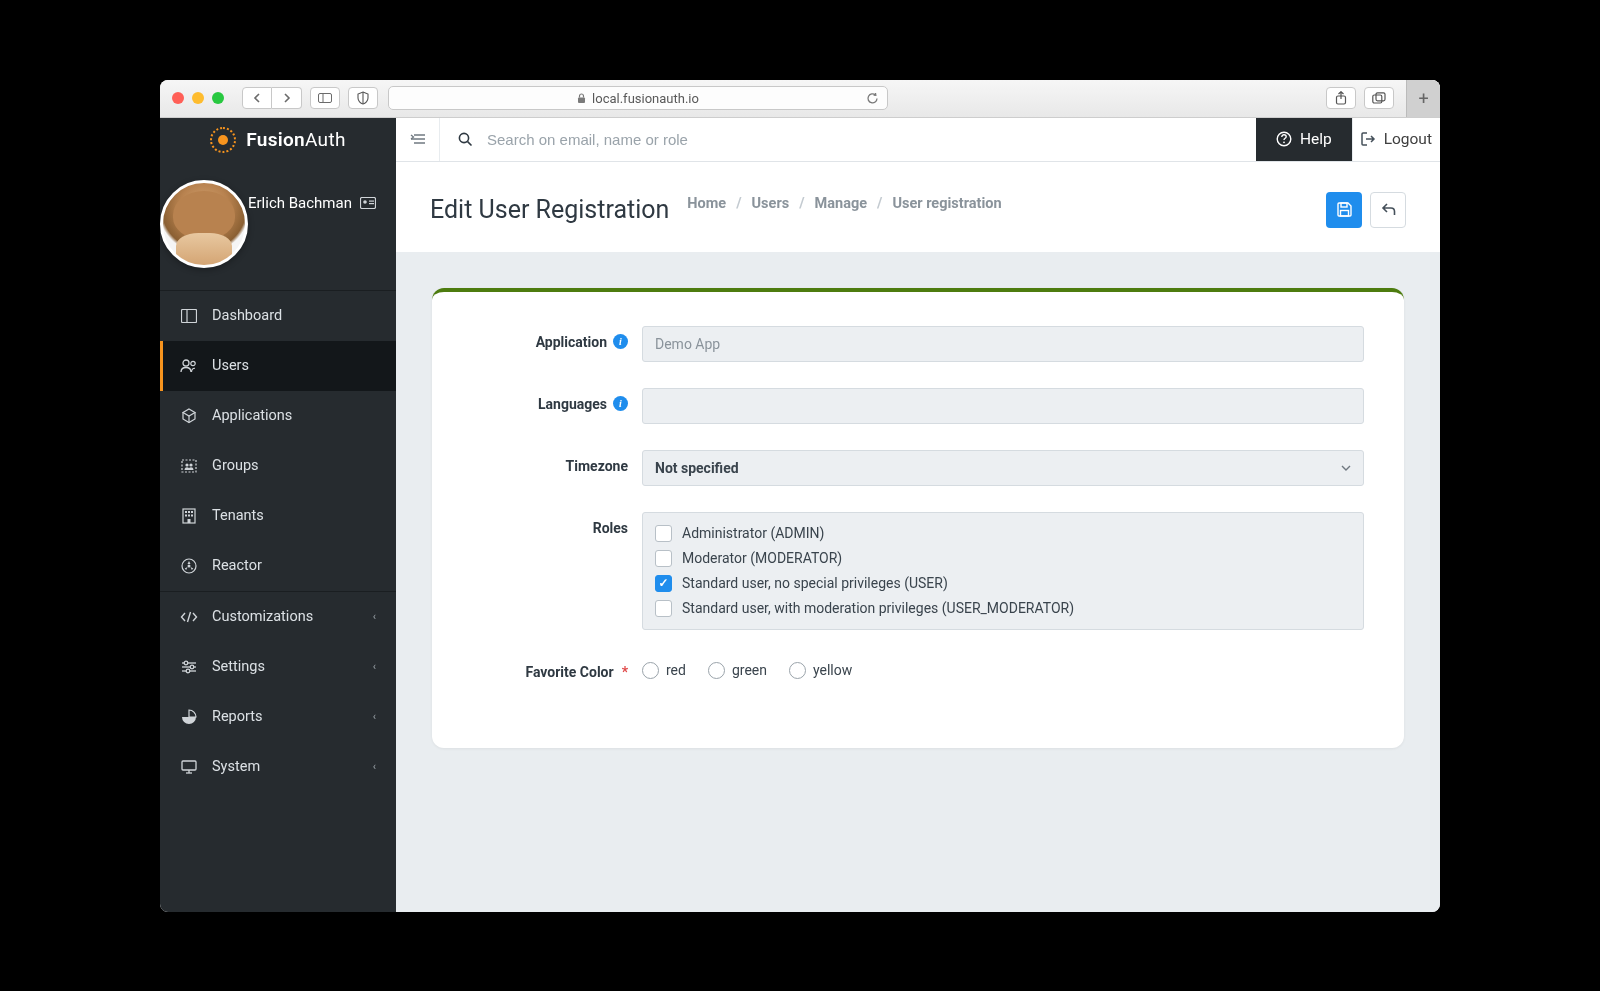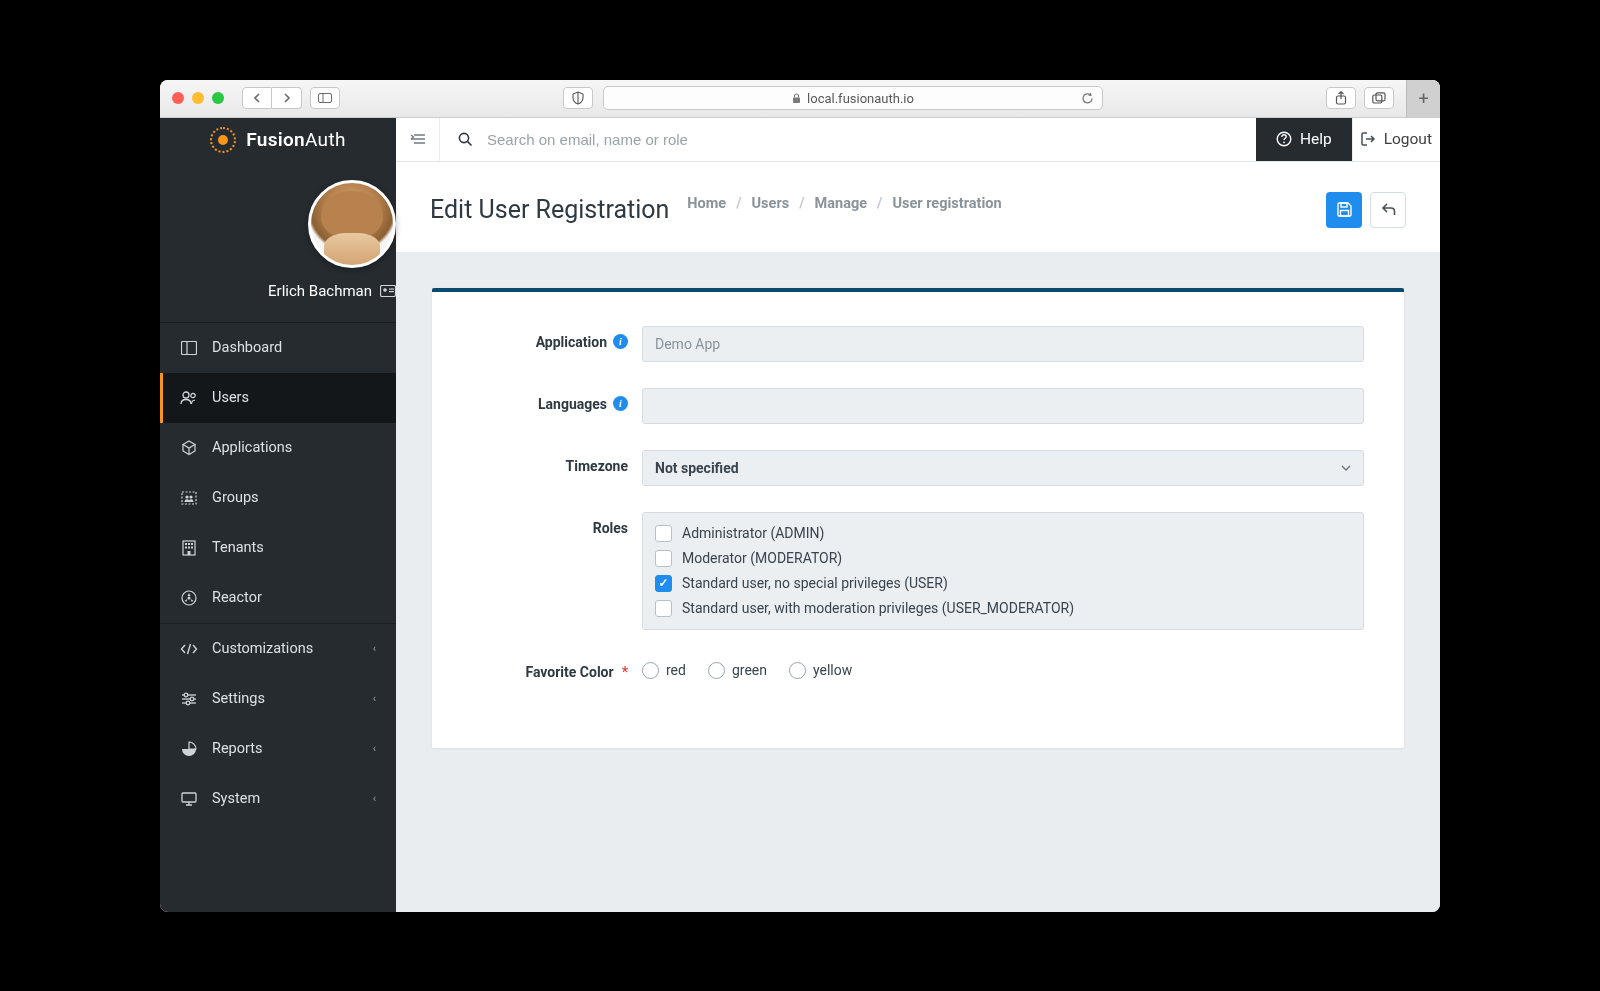--- a/index.html
+++ b/index.html
@@ -35,35 +35,35 @@
 .traffic-lights { display: flex; gap: 8px; margin-right: 10px; }
 .tl { width: 12px; height: 12px; border-radius: 50%; }
 .tl.red { background:#ff5f57; }
 .tl.yellow { background:#febc2e; }
 .tl.green { background:#28c840; }
 .nav-btn-group { display:flex; gap:0; }
 .nav-btn { width: 30px; height: 22px; background:#fff; border:1px solid #c8c8c8; display:flex; align-items:center; justify-content:center; color:#6b6b6b; font-size:12px; }
 .nav-btn.left { border-radius: 4px 0 0 4px; }
 .nav-btn.right { border-radius: 0 4px 4px 0; border-left:none; }
 .sidebar-toggle-btn { width:30px; height:22px; background:#fff; border:1px solid #c8c8c8; border-radius:4px; display:flex; align-items:center; justify-content:center; color:#6b6b6b; }
-.addr-wrap { flex:1; display:flex; justify-content:center; gap:10px; align-items:center; }
+.addr-wrap { flex:1; display:flex; justify-content:flex-start; gap:10px; align-items:center; }
 .shield-btn { width:30px; height:22px; background:#fff; border:1px solid #c8c8c8; border-radius:4px; display:flex; align-items:center; justify-content:center; color:#555; }
 .addr-bar { flex:0 0 500px; height:24px; background:#fdfdfd; border:1px solid #c8c8c8; border-radius:5px; display:flex; align-items:center; justify-content:center; font-size:13px; color:#595959; position:relative; }
 .addr-bar .lock { margin-right:6px; font-size:11px; color:#7a7a7a; }
 .addr-bar .reload { position:absolute; right:8px; color:#7a7a7a; }
 .share-btn, .tabs-btn { width:30px; height:22px; background:#fff; border:1px solid #c8c8c8; border-radius:4px; display:flex; align-items:center; justify-content:center; color:#555; }
 .newtab-btn { width:34px; height:38px; background:#d0d0d0; border-left:1px solid #bbb; display:flex; align-items:center; justify-content:center; color:#666; font-size:18px; margin-right:-12px; margin-left:4px; }
 .app-frame { flex:1; display:flex; overflow:hidden; }
 .sidebar { width:236px; background:#262b2f; color:#dbe0e4; display:flex; flex-direction:column; }
 .logo-area { height:44px; display:flex; align-items:center; justify-content:center; gap:10px; background:#262b2f; }
 .logo-mark { width:26px; height:26px; border:2px dotted #f7941e; border-radius:50%; display:flex; align-items:center; justify-content:center; position:relative; }
 .logo-mark::before { content:''; width:10px; height:10px; background:#f7941e; border-radius:50%; }
 .logo-text { font-size:19px; font-weight:600; color:#fff; letter-spacing:0.3px; }
 .logo-text .auth { font-weight:400; }
-.profile-area { display:flex; flex-direction:column; align-items:flex-end; padding:18px 0 22px; }
+.profile-area { display:flex; align-items:flex-start; padding:18px 0 22px; }
 .avatar { width:88px; height:88px; border-radius:50%; background: radial-gradient(circle at 50% 30%, #d4a574 0%, #b8824f 35%, #8a5f32 60%, #f5f5f5 65%); border:3px solid #fff; box-shadow:0 2px 6px rgba(0,0,0,0.3); position:relative; overflow:hidden; }
 .avatar::before { content:''; position:absolute; top:8px; left:50%; transform:translateX(-50%); width:62px; height:48px; background:#b8824f; border-radius:50% 50% 45% 45%; }
 .avatar::after { content:''; position:absolute; bottom:0; left:50%; transform:translateX(-50%); width:56px; height:32px; background:linear-gradient(#e8c8a0,#d4a574); border-radius:40% 40% 0 0; }
 .profile-name { margin-top:14px; font-size:15px; color:#fff; display:flex; align-items:center; gap:8px; }
 .profile-name .card-icon { font-size:13px; color:#cfd4d8; }
 .nav-section { border-top:1px solid #1a1e21; }
 .nav-item { display:flex; align-items:center; gap:14px; padding:0 20px; height:50px; font-size:14.5px; color:#dbe0e4; cursor:pointer; position:relative; }
 .nav-item.active { background:#13171a; }
 .nav-item.active::before { content:''; position:absolute; left:0; top:0; bottom:0; width:3px; background:#f7941e; }
 .nav-item .ico { width:18px; display:flex; justify-content:center; color:#cfd4d8; }
@@ -80,21 +80,21 @@
 .page-header { background:#fff; padding:30px 34px 24px; display:flex; align-items:center; justify-content:space-between; }
 .page-header-left { display:flex; align-items:flex-start; gap:18px; flex-wrap:wrap; }
 .page-title { font-size:25px; font-weight:400; color:#2f3942; }
 .breadcrumb { display:flex; gap:10px; font-size:14.5px; color:#8a939b;font-weight:bold; }
 .breadcrumb span.sep { color:#c3cad0; }
 .breadcrumb a { color:#8a939b; text-decoration:none; }
 .header-actions { display:flex; gap:8px; }
 .btn-save { width:36px; height:36px; background:#1f8ded; border-radius:4px; display:flex; align-items:center; justify-content:center; color:#fff; cursor:pointer; }
 .btn-back { width:36px; height:36px; background:#fff; border:1px solid #d5dbe0; border-radius:4px; display:flex; align-items:center; justify-content:center; color:#45505a; cursor:pointer; }
 .content-area { flex:1; padding:36px; overflow:auto; }
-.panel { background:#fff; border-top:4px solid #0c4a6e; border-radius:2px; padding:34px 40px 50px; box-shadow:0 1px 3px rgba(0,0,0,0.06); }
+.panel { background:#fff; border-top:4px solid #4d7c0f; border-radius:12px; padding:34px 40px 50px; box-shadow:0 1px 3px rgba(0,0,0,0.06); }
 .form-row { display:flex; align-items:flex-start; margin-bottom:26px; }
 .form-row.tight { margin-bottom:18px; }
 .form-label { width:170px; text-align:right; font-size:14px; font-weight:700; color:#2f3942; padding-top:8px; padding-right:14px; display:flex; justify-content:flex-end; align-items:center; gap:6px; }
 .form-label .info-icon { width:15px; height:15px; background:#1f8ded; border-radius:50%; color:#fff; font-size:10px; font-weight:700; display:flex; align-items:center; justify-content:center; font-family:Georgia,serif; font-style:italic; }
 .form-label .req { color:#e04848; margin-left:2px; }
 .form-control { flex:1; }
 .input-readonly { height:36px; background:#eceff2; border:1px solid #d5dbe0; border-radius:3px; padding:0 12px; display:flex; align-items:center; font-size:14px; color:#8a939b; }
 .select-box { height:36px; background:#eceff2; border:1px solid #d5dbe0; border-radius:3px; padding:0 12px; display:flex; align-items:center; justify-content:space-between; font-size:14px; color:#3a444d; cursor:pointer;font-weight:bold; }
 .select-box .chev-d { font-size:11px; color:#6f7880; }
 .roles-box { background:#eceff2; border:1px solid #d5dbe0; border-radius:3px; padding:8px 12px; }

